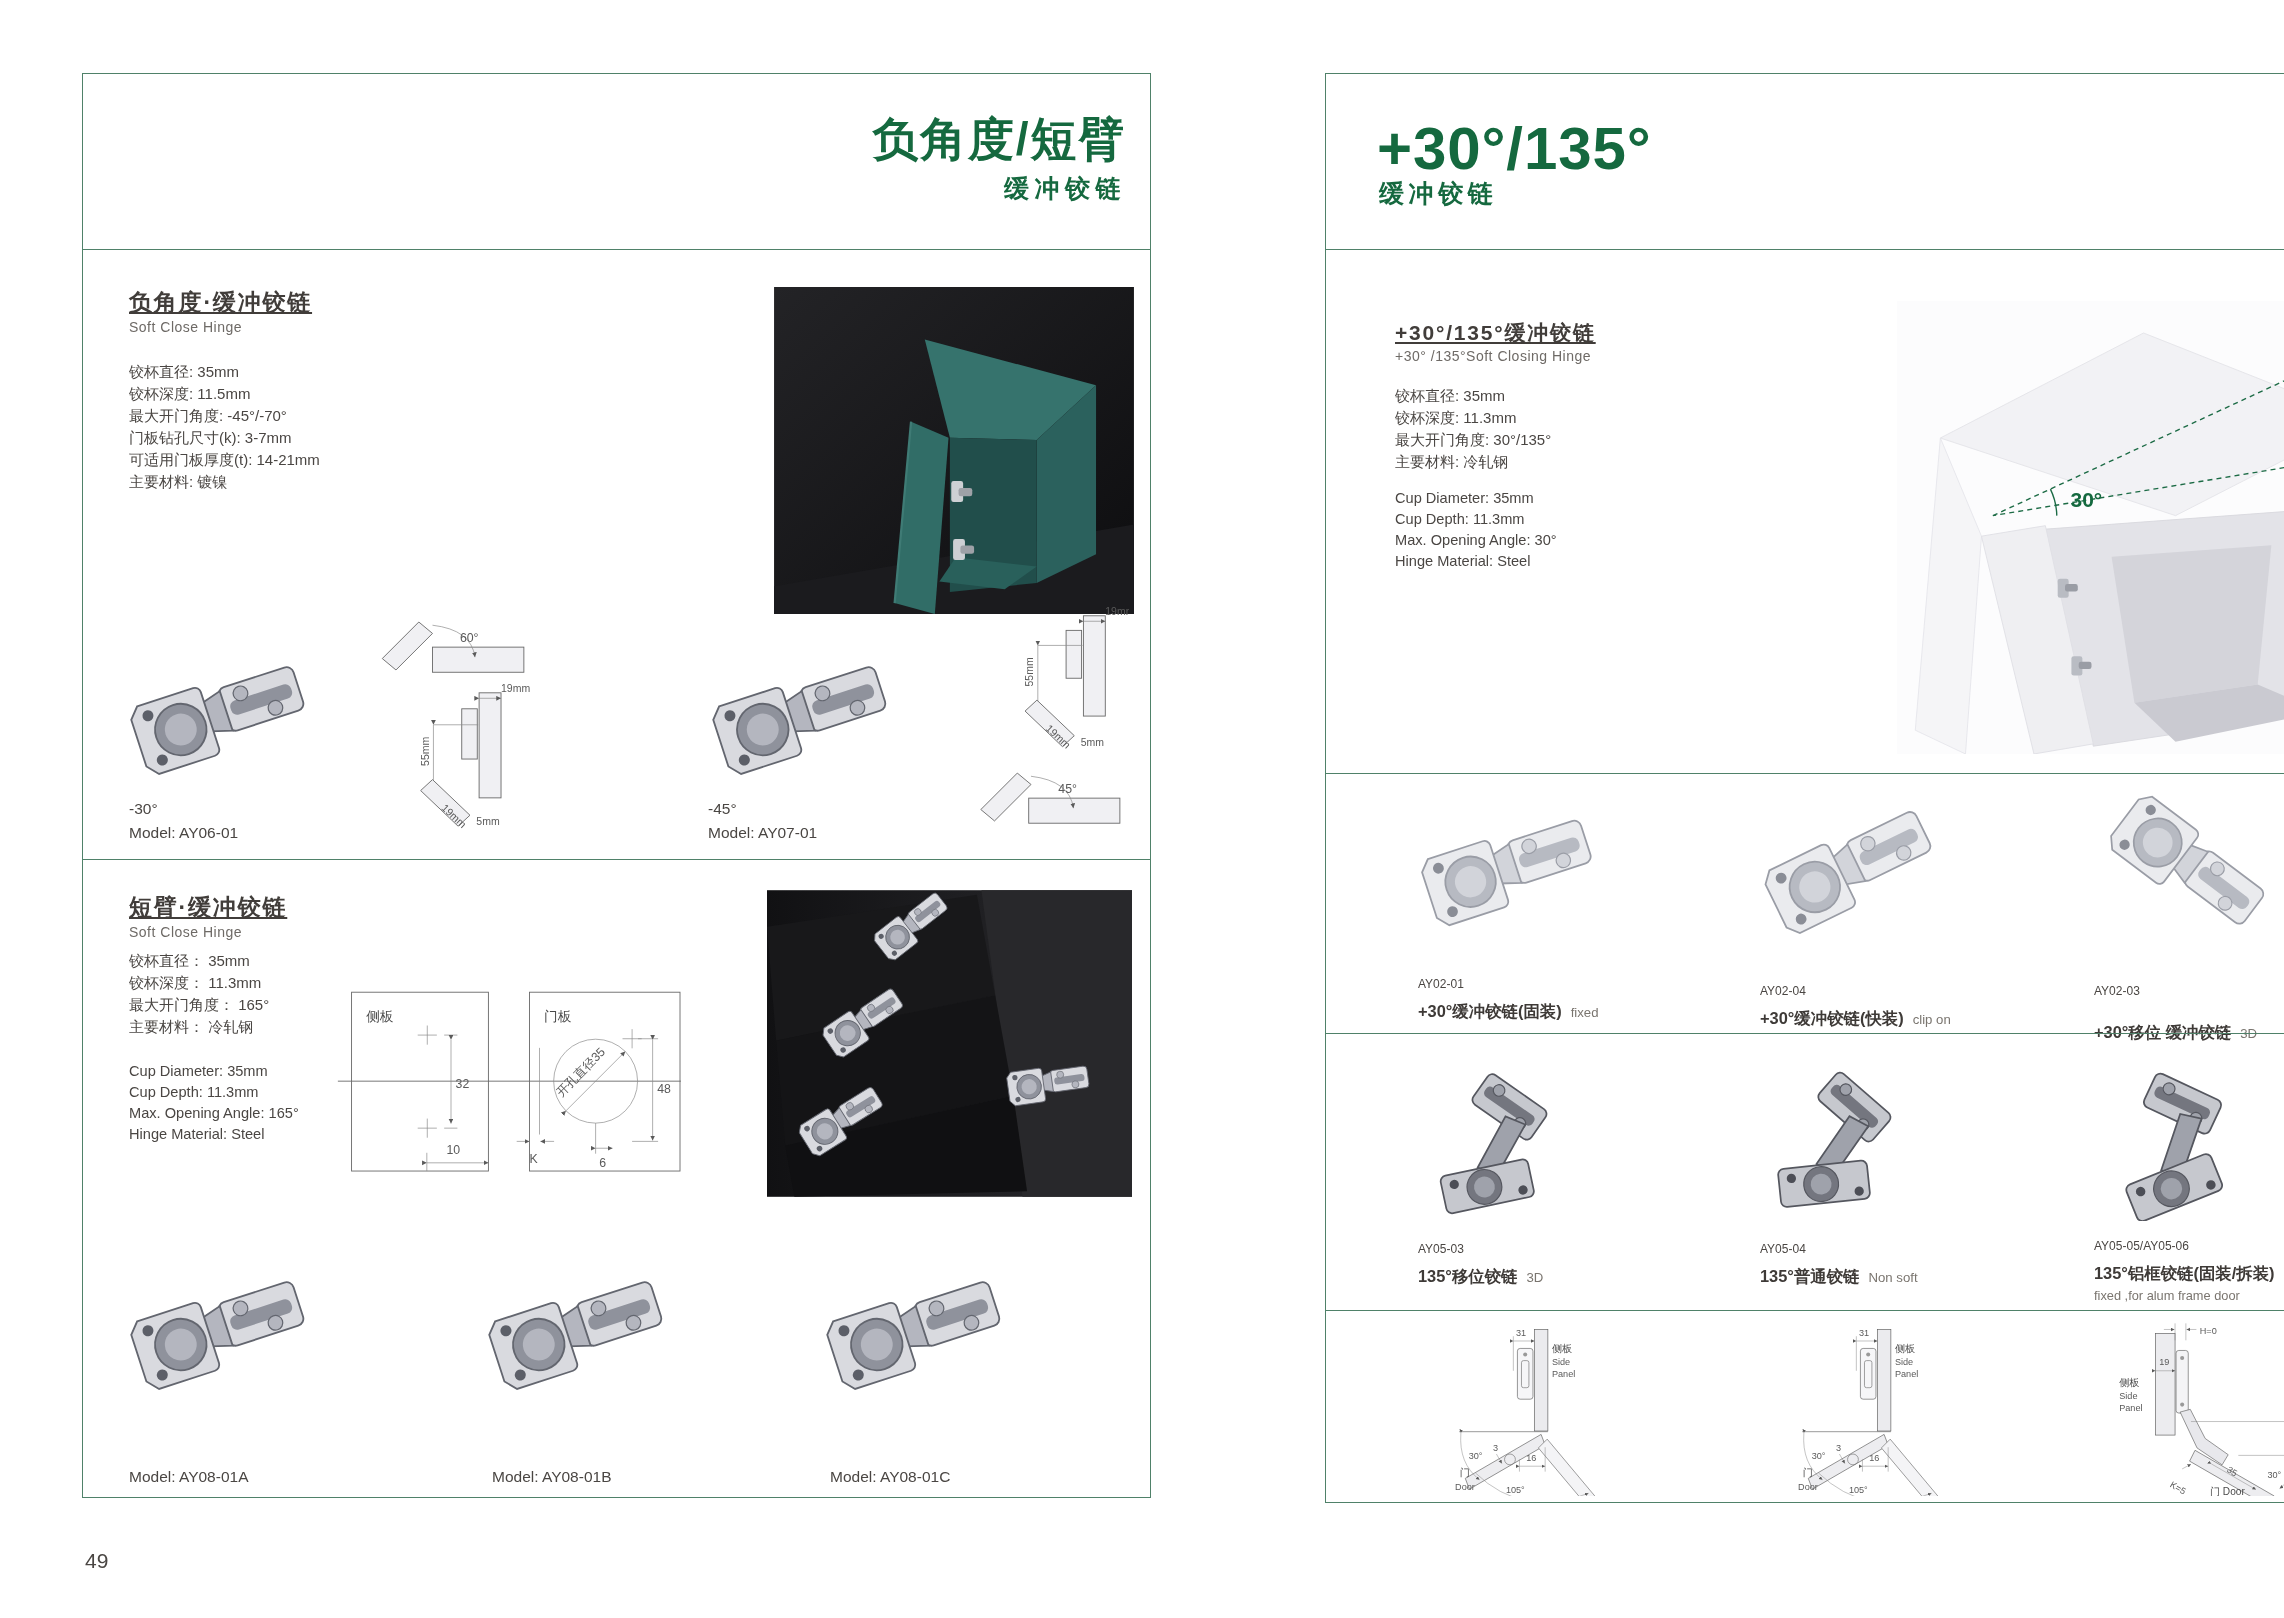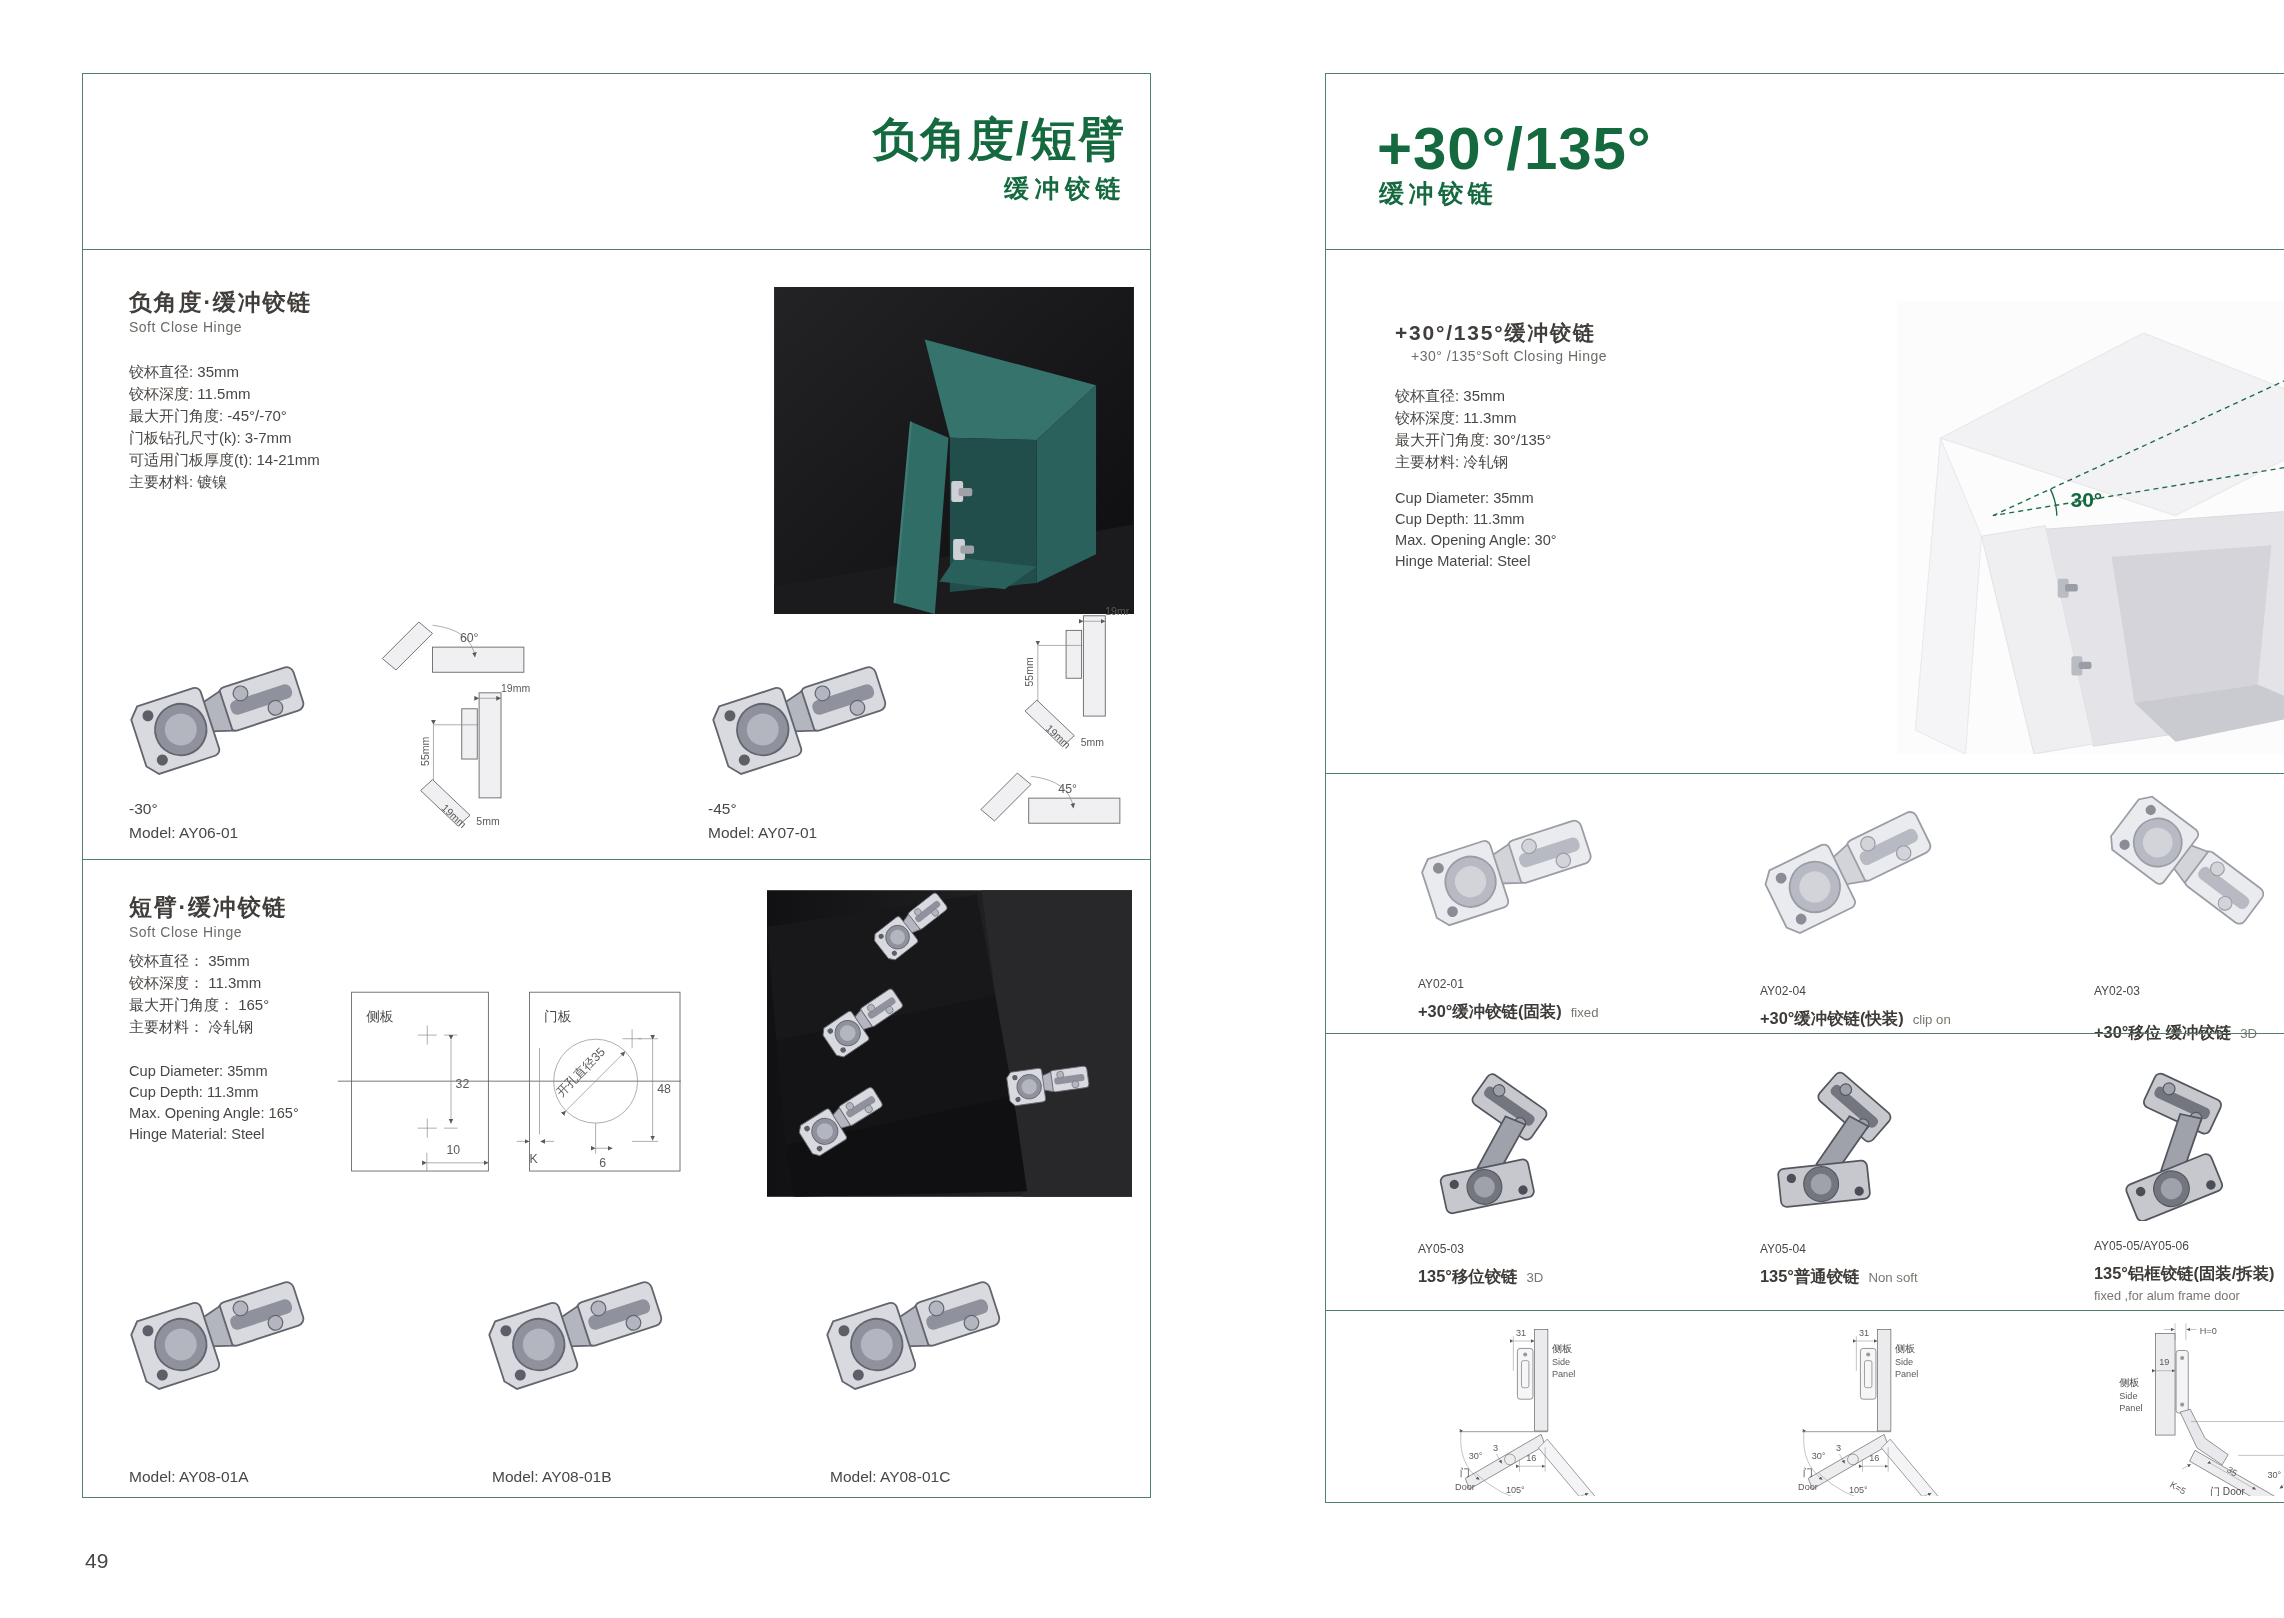--- a/index.html
+++ b/index.html
@@ -22,21 +22,21 @@
   .pl-header, .pr-header { position:absolute; top:0; left:0; right:0; height:176px; border-bottom:1.4px solid var(--line); }
   .pl-title { position:absolute; right:24px; top:35px; font-size:46px; font-weight:700; color:var(--green); letter-spacing:1.8px; }
   .pl-sub   { position:absolute; right:24px; top:98px; font-size:25px; font-weight:700; color:var(--green); letter-spacing:5.5px; }
   .pr-title { position:absolute; left:51px; top:40px; font-size:60px; font-weight:700; color:var(--green); letter-spacing:0.9px; }
   .pr-sub   { position:absolute; left:53px; top:103px; font-size:25px; font-weight:700; color:var(--green); letter-spacing:4.6px; }
 
   .sec { position:absolute; left:0; right:0; }
   .l-sec1 { top:176px; height:610px; border-bottom:1.4px solid var(--line); }
   .l-sec2 { top:786px; height:637px; }
 
-  .h-cn { font-size:23px; font-weight:600; color:var(--ink); letter-spacing:1.8px; }
+  .h-cn { font-size:23px; font-weight:600; color:var(--ink); letter-spacing:1.8px;text-decoration:underline; }
   .h-en { font-size:14px; color:var(--gray); letter-spacing:0.5px; }
   .speclist .spec { font-size:15px; color:var(--ink2); line-height:22px; }
   .speclist-en .spec { font-size:14.6px; color:var(--ink2); line-height:21px; }
 
   .p-angle, .p-model { font-size:15.5px; color:var(--ink2); }
 
   .r-intro { position:absolute; top:176px; left:0; right:0; height:523px; }
   .r-row { position:absolute; left:0; right:0; border-top:1.4px solid var(--line); }
   .r1 { top:699px; height:260px; }
   .r2 { top:959px; height:276px; }
@@ -292,21 +292,21 @@
   <div class="pagenum" style="left:85px; top:1549px;">49</div>
 
   <section class="page page-right">
     <header class="pr-header">
       <div class="pr-title">+30°/135°</div>
       <div class="pr-sub">缓冲铰链</div>
     </header>
 
     <div class="r-intro">
       <div class="abs h-cn" style="left:69px; top:69px; font-size:21px;">+30°/135°缓冲铰链</div>
-      <div class="abs h-en" style="left:69px; top:98px;margin-left:16px;">+30° /135°Soft Closing Hinge</div>
+      <div class="abs h-en" style="left:69px; top:98px;">+30° /135°Soft Closing Hinge</div>
       <div class="abs speclist" style="left:69px; top:135px;">
         <div class="spec">铰杯直径: 35mm</div>
         <div class="spec">铰杯深度: 11.3mm</div>
         <div class="spec">最大开门角度: 30°/135°</div>
         <div class="spec">主要材料: 冷轧钢</div>
       </div>
       <div class="abs speclist-en" style="left:69px; top:238px;">
         <div class="spec">Cup Diameter: 35mm</div>
         <div class="spec">Cup Depth: 11.3mm</div>
         <div class="spec">Max. Opening Angle: 30°</div>

